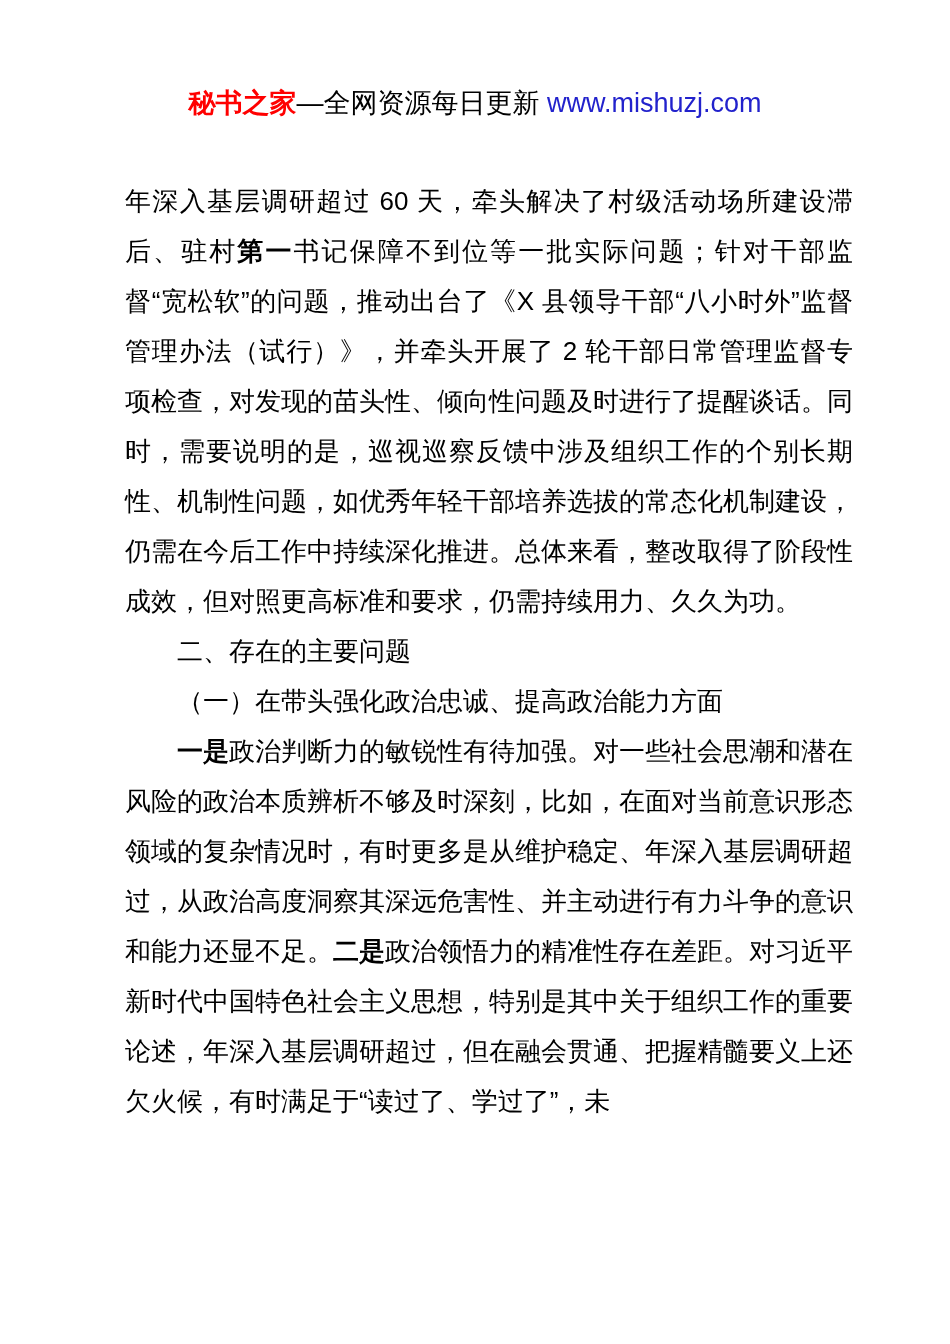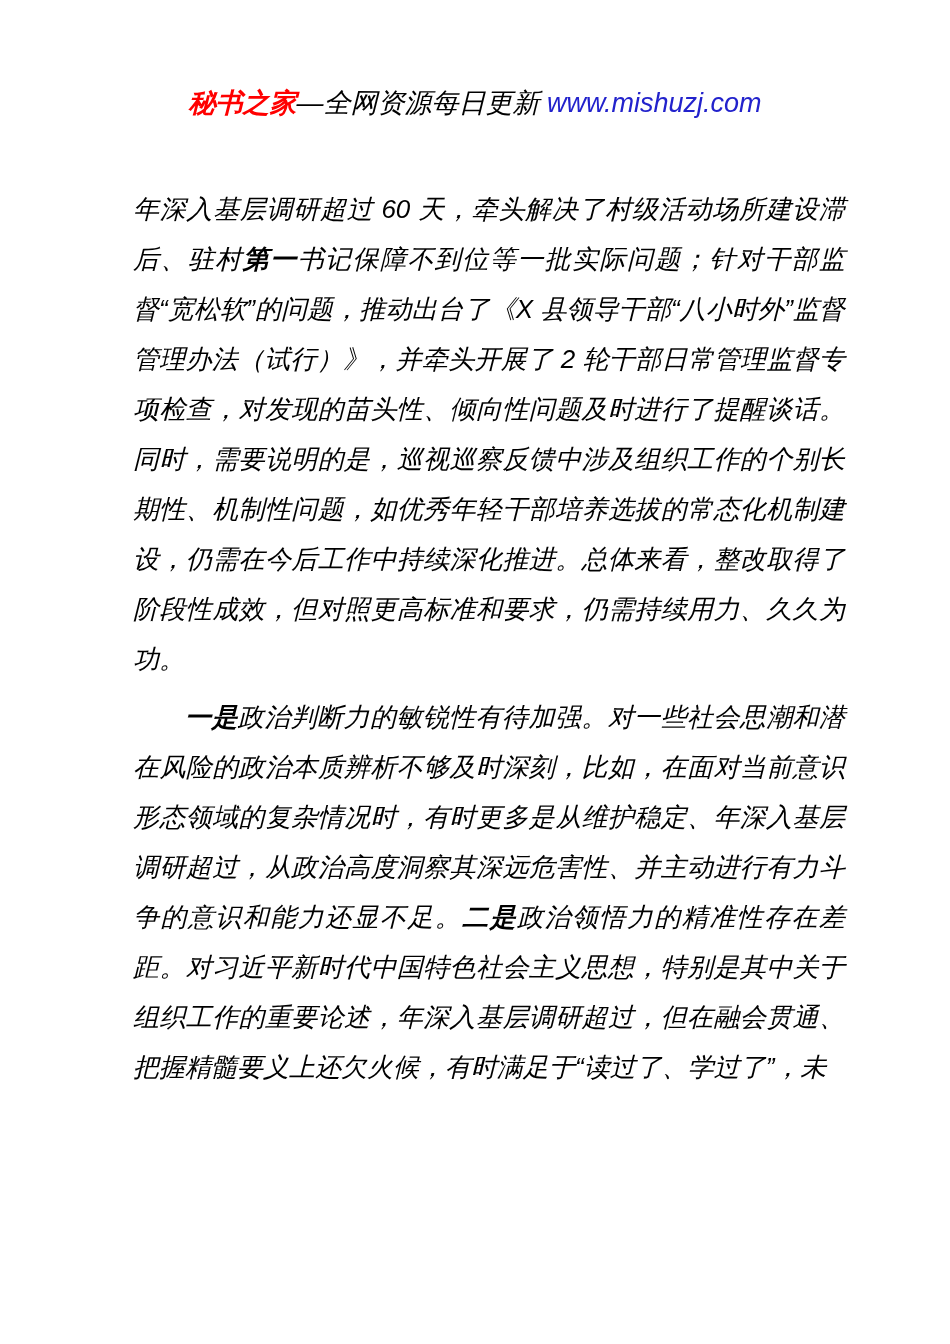--- a/index.html
+++ b/index.html
@@ -7,21 +7,20 @@
     padding: 0;
     background: #ffffff;
   }
   .page {
     position: relative;
     width: 950px;
     height: 1344px;
     background: #ffffff;
     overflow: hidden;
     font-family: "Liberation Sans", sans-serif;
-    font-style: italic;
   }
   .header {
     position: absolute;
     top: 86px;
     left: 0;
     right: 0;
     text-align: center;
     font-size: 27px;
     line-height: 34px;
     white-space: nowrap;
@@ -43,35 +42,37 @@
     top: 176px;
     left: 125px;
     width: 728px;
     font-size: 26px;
     line-height: 50px;
     color: #000000;
     text-align: justify;
     word-break: break-all;
   }
   .para {
-    margin: 8px;
+    margin: 0;
     padding: 0;
   }
   .para.indent {
     text-indent: 2em;
   }
   .bold {
     font-weight: 700;
   }
 </style>
 </head>
 <body>
 
 <div class="page">
 
   <div class="header"><span class="site-name" style="color: rgb(255, 0, 0);">秘书之家</span><span class="tagline">—全网资源每日更新 </span><span class="url" style="color: rgb(34, 34, 204);">www.mishuzj.com</span></div>
 
   <div class="doc-body">
       <p class="para"><span>年深入基层调研超过 60 天，牵头解决了村级活动场所建设滞后、驻村</span><span class="bold">第一</span><span>书记保障不到位等一批实际问题；针对干部监督“宽松软”的问题，推动出台了《X 县领导干部“八小时外”监督管理办法（试行）》，并牵头开展了 2 轮干部日常管理监督专项检查，对发现的苗头性、倾向性问题及时进行了提醒谈话。同时，需要说明的是，巡视巡察反馈中涉及组织工作的个别长期性、机制性问题，如优秀年轻干部培养选拔的常态化机制建设，仍需在今后工作中持续深化推进。总体来看，整改取得了阶段性成效，但对照更高标准和要求，仍需持续用力、久久为功。</span></p>
+      <p class="para indent"><span>二、存在的主要问题</span></p>
+      <p class="para indent"><span>（一）在带头强化政治忠诚、提高政治能力方面</span></p>
       <p class="para indent"><span class="bold">一是</span><span>政治判断力的敏锐性有待加强。对一些社会思潮和潜在风险的政治本质辨析不够及时深刻，比如，在面对当前意识形态领域的复杂情况时，有时更多是从维护稳定、年深入基层调研超过，从政治高度洞察其深远危害性、并主动进行有力斗争的意识和能力还显不足。</span><span class="bold">二是</span><span>政治领悟力的精准性存在差距。对习近平新时代中国特色社会主义思想，特别是其中关于组织工作的重要论述，年深入基层调研超过，但在融会贯通、把握精髓要义上还欠火候，有时满足于“读过了、学过了”，未</span></p>
     </div>
 
 </div>
 
 </body></html>

